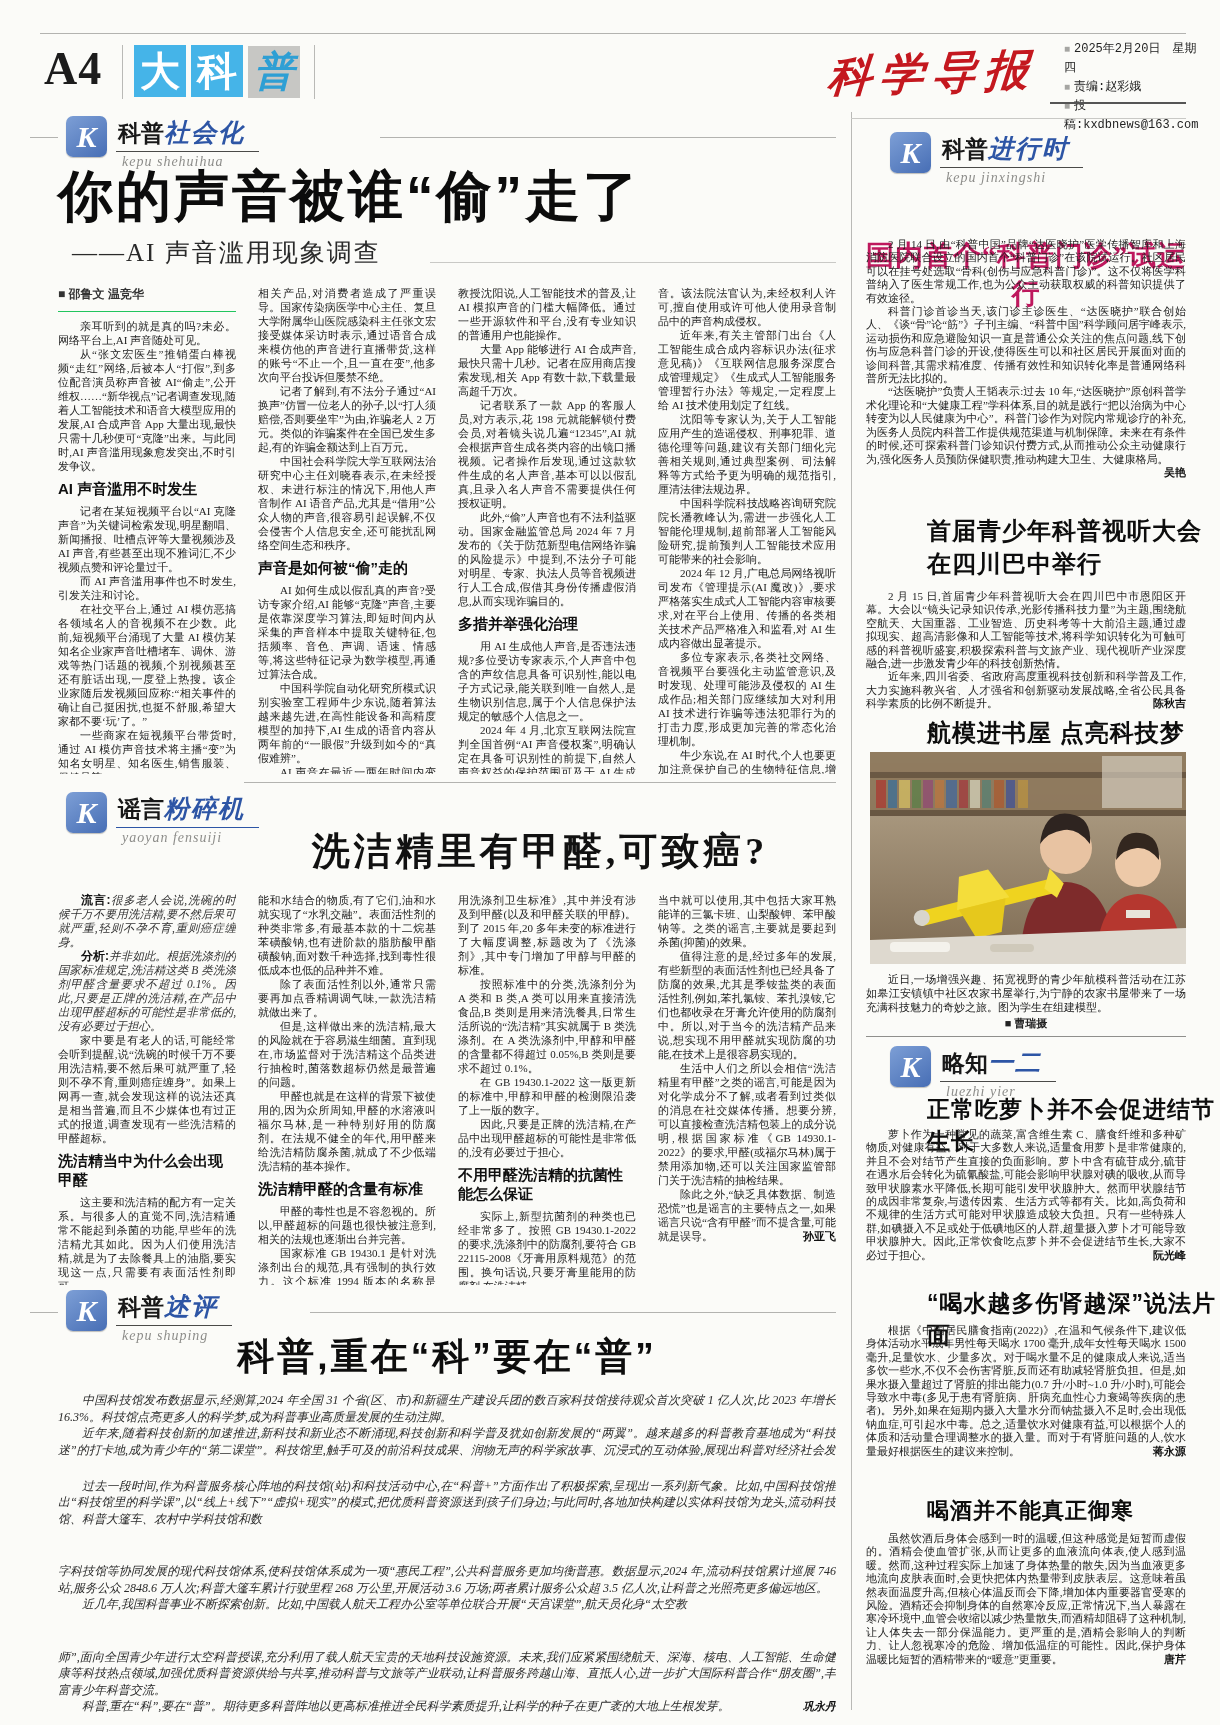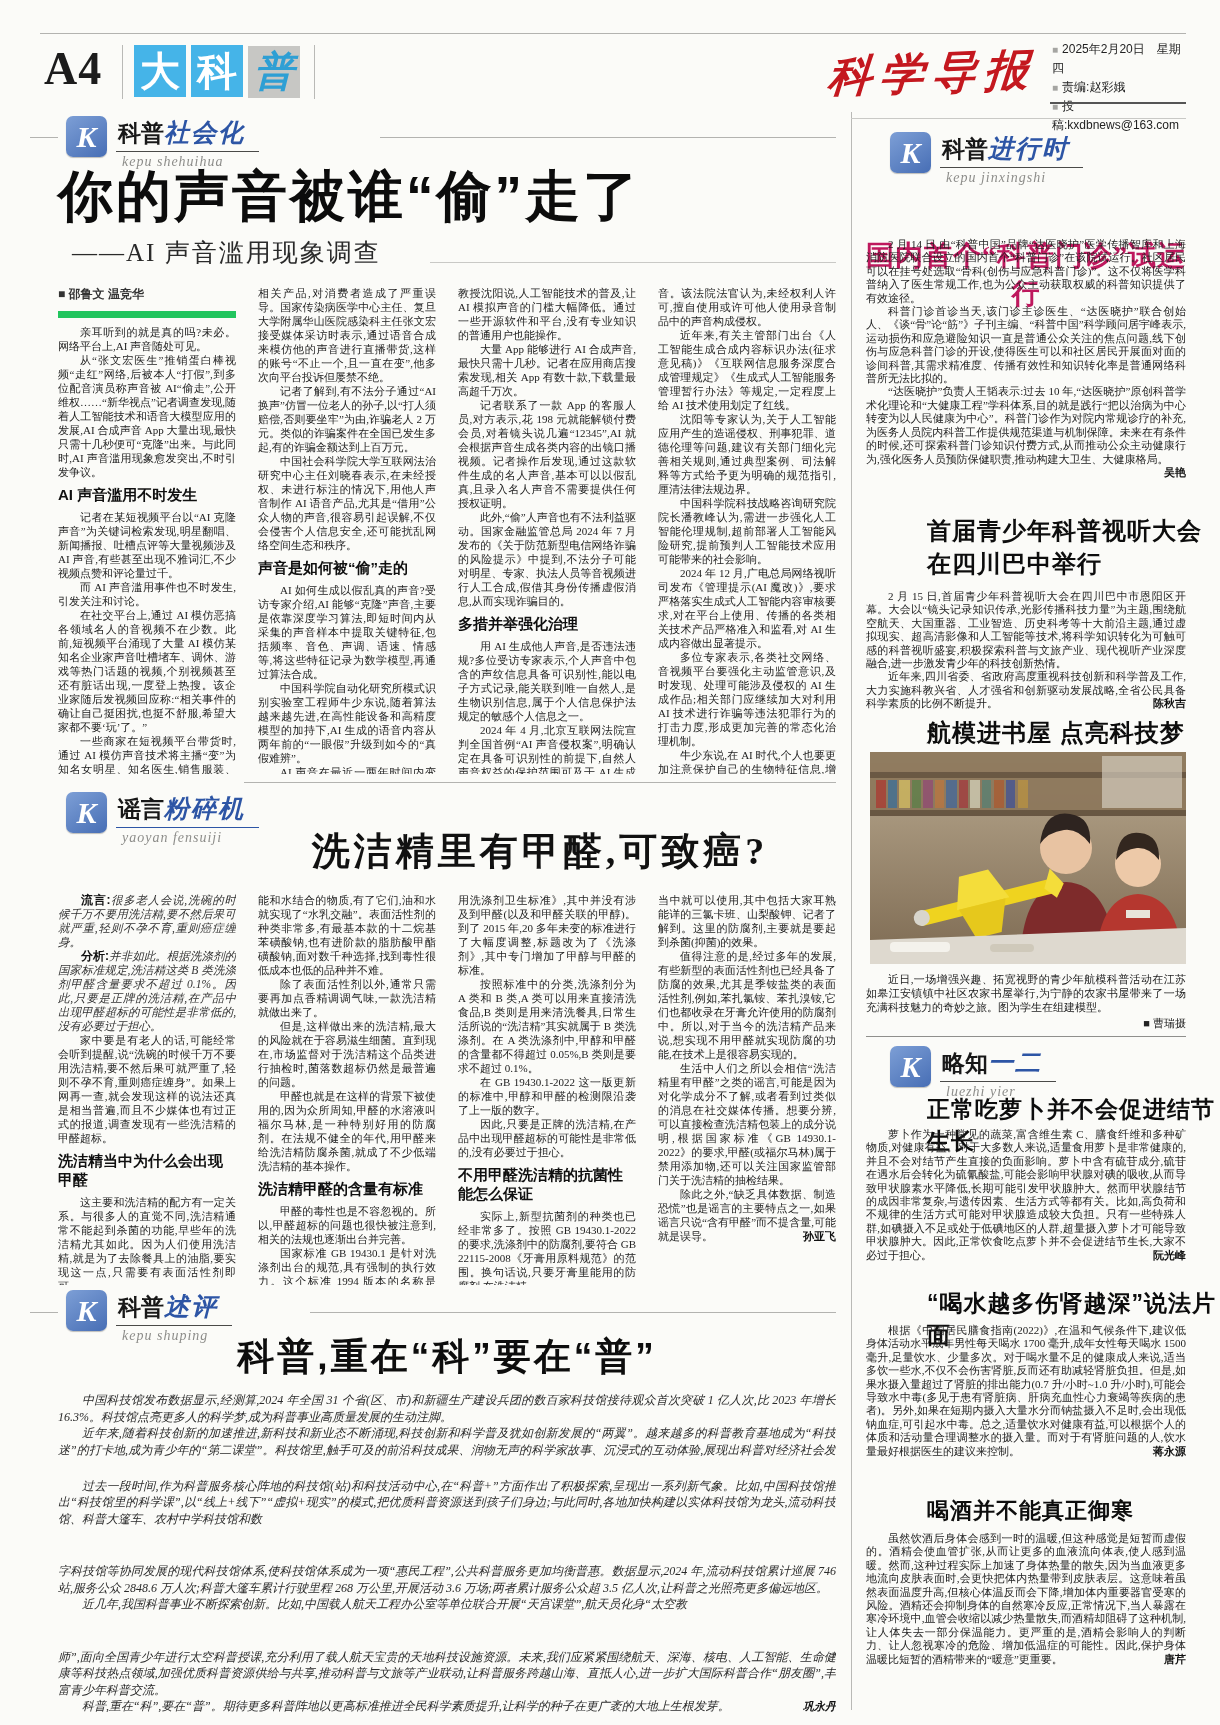--- a/index.html
+++ b/index.html
@@ -8,21 +8,21 @@
   .abs{position:absolute;}
   .rule{position:absolute;background:#b3b3b0;height:1px;}
   .vrule{position:absolute;background:#b9b9b6;width:1px;}
 
   
   .pagecode{font-family:"Liberation Serif",serif;font-weight:bold;font-size:46px;letter-spacing:1px;}
   .logo-sq{width:52px;height:52px;display:inline-block;text-align:center;line-height:52px;
            font-family:"Liberation Sans","DejaVu Sans",sans-serif;font-weight:900;font-size:40px;color:#fff;margin-right:5px;}
   .masthead{font-style:italic;font-weight:bold;font-size:44px;letter-spacing:8px;transform:skewX(-6deg) rotate(-2deg);
             font-family:"Liberation Serif",serif;}
-  .pubinfo{font-size:12px;font-family:Liberation Sans, sans-serif;color:#222;line-height:19px;}
+  .pubinfo{font-size:12px;font-family:Liberation Mono, monospace;color:#222;line-height:19px;margin-left:12px;}
   .pubinfo .sq{color:#a5a5a2;font-size:10px;margin-right:4px;}
 
   
   .badge{display:flex;align-items:flex-start;}
   .badge .k{width:41px;height:41px;border-radius:7px;background:linear-gradient(145deg,#7d9fd6,#476eb5);
             color:#fff;font-family:"Liberation Serif",serif;font-weight:bold;font-style:italic;font-size:30px;
             text-align:center;line-height:41px;flex:none;box-shadow:0 1px 1px rgba(0,0,0,.25);}
   .badge .bt{margin-left:9px;}
   .badge .row1{border-bottom:1.5px solid #4a4a48;padding:0 14px 2px 2px;white-space:nowrap;}
   .badge .w1{font-family:"Liberation Sans","DejaVu Sans",sans-serif;font-weight:900;font-size:23px;color:#181818;}
@@ -40,29 +40,29 @@
   
   .cols{display:flex;gap:22px;overflow:hidden;}
   .ncol{flex:1;overflow:hidden;}
   .bp{margin:0;font-size:11px;line-height:14px;text-align:justify;text-indent:2em;color:#222;}
   .bp.pc{text-indent:0;}
   .bp.lede{font-style:italic;font-size:11.5px;color:#333;}
   .bp.lede b{font-style:normal;font-family:"Liberation Sans","DejaVu Sans",sans-serif;font-weight:800;font-size:12px;color:#111;}
   .sub-head{font-family:"Liberation Sans","DejaVu Sans",sans-serif;font-weight:800;font-size:15px;color:#101010;
             margin:7px 0 5px;line-height:1.25;}
   .byline{font-family:"Liberation Sans","DejaVu Sans",sans-serif;font-weight:700;font-size:12px;color:#333;
-          border-bottom:7px solid #22c55e;padding-bottom:8px;margin:0 0 7px;}
+          border-bottom:1px solid #22c55e;padding-bottom:8px;margin:0 0 7px;}
   .author{float:right;font-weight:bold;font-family:Liberation Sans, sans-serif;font-size:11px;color:#111;}
   .kai .bp{font-style:italic;font-size:12px;line-height:16.5px;color:#2a2a2a;}
 
   
   .side-body p{margin:0;font-size:11px;line-height:13.4px;text-align:justify;text-indent:2em;color:#222;}
   .caption{font-size:11px;line-height:14px;text-align:justify;color:#222;}
   .caption .cap-ind{text-indent:2em;margin:0;}
-  .credit{text-align:right;font-weight:normal;font-family:"Liberation Sans","DejaVu Sans",sans-serif;
+  .credit{text-align:center;font-weight:bold;font-family:"Liberation Sans","DejaVu Sans",sans-serif;
           font-size:11px;color:#222;margin-top:2px;}
 </style>
 </head>
 <body>
 
 <div class="page">
 
   <div class="rule" style="left:40px;top:33px;width:1146px;"></div>
 
   <div class="abs pagecode" style="left:44px;top:42px;">A4</div>
@@ -166,21 +166,21 @@
       </div>
       <div class="ncol">
         <p class="bp pc">用洗涤剂卫生标准》,其中并没有涉及到甲醛(以及和甲醛关联的甲醇)。到了 2015 年,20 多年未变的标准进行了大幅度调整,标题改为了《洗涤剂》,其中专门增加了甲醇与甲醛的标准。</p>
         <p class="bp p">按照标准中的分类,洗涤剂分为 A 类和 B 类,A 类可以用来直接清洗食品,B 类则是用来清洗餐具,日常生活所说的“洗洁精”其实就属于 B 类洗涤剂。在 A 类洗涤剂中,甲醇和甲醛的含量都不得超过 0.05%,B 类则是要求不超过 0.1%。</p>
         <p class="bp p">在 GB 19430.1-2022 这一版更新的标准中,甲醇和甲醛的检测限沿袭了上一版的数字。</p>
         <p class="bp p">因此,只要是正牌的洗洁精,在产品中出现甲醛超标的可能性是非常低的,没有必要过于担心。</p>
         <div class="sub-head">不用甲醛洗洁精的抗菌性能怎么保证</div>
         <p class="bp p">实际上,新型抗菌剂的种类也已经非常多了。按照 GB 19430.1-2022 的要求,洗涤剂中的防腐剂,要符合 GB 22115-2008《牙膏用原料规范》的范围。换句话说,只要牙膏里能用的防腐剂,在洗洁精</p>
       </div>
       <div class="ncol">
-        <p class="bp pc">当中就可以使用,其中包括大家耳熟能详的三氯卡班、山梨酸钾、记者了解到。这里的防腐剂,主要就是要起到杀菌(抑菌)的效果。</p>
+        <p class="bp pc">当中就可以使用,其中包括大家耳熟能详的三氯卡班、山梨酸钾、苯甲酸钠等。之类的谣言,主要就是要起到杀菌(抑菌)的效果。</p>
         <p class="bp p">值得注意的是,经过多年的发展,有些新型的表面活性剂也已经具备了防腐的效果,尤其是季铵盐类的表面活性剂,例如,苯扎氯铵、苯扎溴铵,它们也都收录在牙膏允许使用的防腐剂中。所以,对于当今的洗洁精产品来说,想实现不用甲醛就实现防腐的功能,在技术上是很容易实现的。</p>
         <p class="bp p">生活中人们之所以会相信“洗洁精里有甲醛”之类的谣言,可能是因为对化学成分不了解,或者看到过类似的消息在社交媒体传播。想要分辨,可以直接检查洗洁精包装上的成分说明,根据国家标准《GB 14930.1-2022》的要求,甲醛(或福尔马林)属于禁用添加物,还可以关注国家监管部门关于洗洁精的抽检结果。</p>
         <p class="bp pa">除此之外,“缺乏具体数据、制造恐慌”也是谣言的主要特点之一,如果谣言只说“含有甲醛”而不提含量,可能就是误导。<span class="author">孙亚飞</span></p>
       </div>
     </div>
 
   <div class="rule" style="left:30px;top:1312px;width:28px;"></div>
   <div class="abs badge" style="left:66px;top:1290px;">
     <div class="k">K</div>
     <div class="bt">

